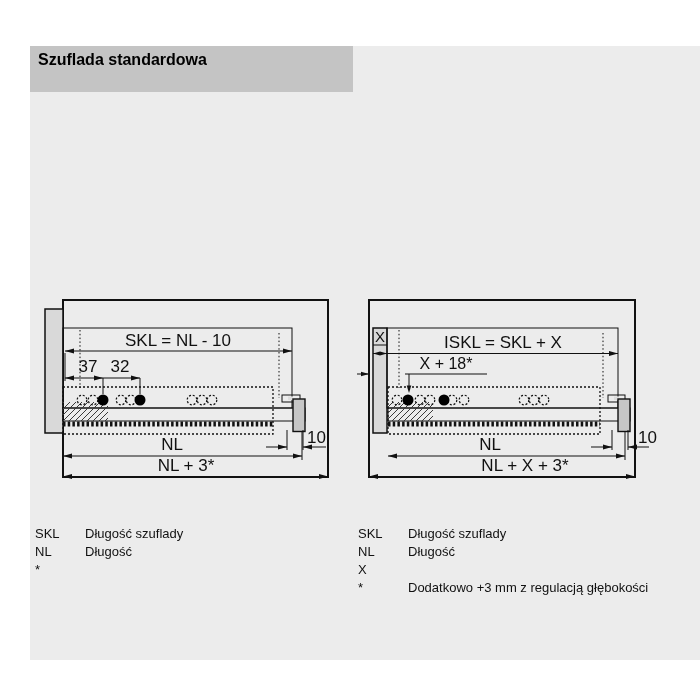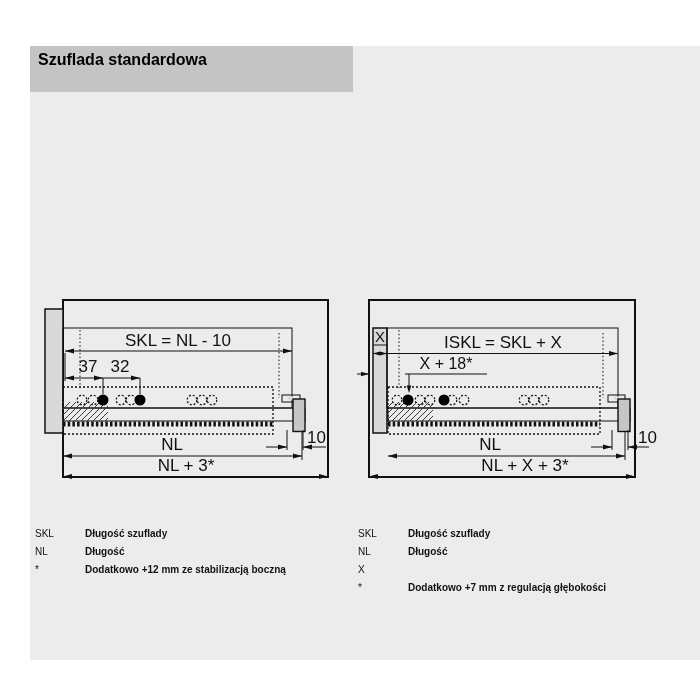--- a/index.html
+++ b/index.html
@@ -4,24 +4,24 @@
 <style>
   html,body{margin:0;padding:0;background:#fff;}
   body{font-family:"Liberation Sans",sans-serif;}
   .stage{position:relative;width:700px;height:700px;background:#ffffff;overflow:hidden;}
   .panel{position:absolute;top:46px;width:364px;height:614px;background:#ececec;}
   .panel.left{left:30px;}
   .panel.right{left:353px;}
   .panel-header{height:46px;background:#c4c4c4;box-sizing:border-box;padding:5px 0 0 8px;
     font-weight:bold;font-size:16px;color:#000;}
   svg.drawing{position:absolute;left:0;top:0;width:316px;height:614px;display:block;}
-  .legend{position:absolute;left:5px;top:479px;width:309px;font-size:10px;line-height:18px;color:#111;}
+  .legend{position:absolute;left:5px;top:479px;width:309px;font-size:13px;line-height:18px;color:#111;}
   .legend-row{display:flex;}
   .legend-term{flex:0 0 50px;width:50px;}
-  .legend-def{flex:1;font-weight:bold;}
+  .legend-def{flex:1;}
   .panel.left .legend-def{max-width:222px;}
   .panel.right .legend-def{max-width:262px;}
   
   .ln{stroke:#111;stroke-width:1;fill:none;}
   .ln2{stroke:#111;stroke-width:2;fill:none;}
   .dash{stroke:#111;stroke-width:1.3;stroke-dasharray:2,2;fill:none;}
   .dotv{stroke:#111;stroke-width:1;stroke-dasharray:1.5,2.3;fill:none;}
   .dotstrip{stroke:#111;stroke-width:5;stroke-dasharray:2.5,2.2;fill:none;}
   .circ{stroke:#111;stroke-width:1.2;stroke-dasharray:2,1.8;fill:none;}
   .arr{fill:#111;stroke:none;}
@@ -116,21 +116,20 @@
       <div class="legend-row">
         <span class="legend-term">SKL</span>
         <span class="legend-def">Długość szuflady</span>
       </div>
       <div class="legend-row">
         <span class="legend-term">NL</span>
         <span class="legend-def">Długość</span>
       </div>
       <div class="legend-row">
         <span class="legend-term">*</span>
-        <span class="legend-def">Dodatkowo +12 mm ze stabilizacją boczną</span>
       </div>
     </div>
   </div>
 
   <div class="panel right">
 
     <svg class="drawing" viewBox="0 0 316 614">
       <defs>
         <pattern id="stipR" patternUnits="userSpaceOnUse" width="6" height="5">
           <circle cx="1.2" cy="1.2" r="0.7" fill="#8f8f8f"></circle>
@@ -214,18 +213,18 @@
       </div>
       <div class="legend-row">
         <span class="legend-term">NL</span>
         <span class="legend-def">Długość</span>
       </div>
       <div class="legend-row">
         <span class="legend-term">X</span>
       </div>
       <div class="legend-row">
         <span class="legend-term">*</span>
-        <span class="legend-def">Dodatkowo +7 mm z regulacją głębokości</span>
+        <span class="legend-def">Dodatkowo +3 mm z regulacją głębokości</span>
       </div>
     </div>
   </div>
 
 </div>
 
 </body></html>

